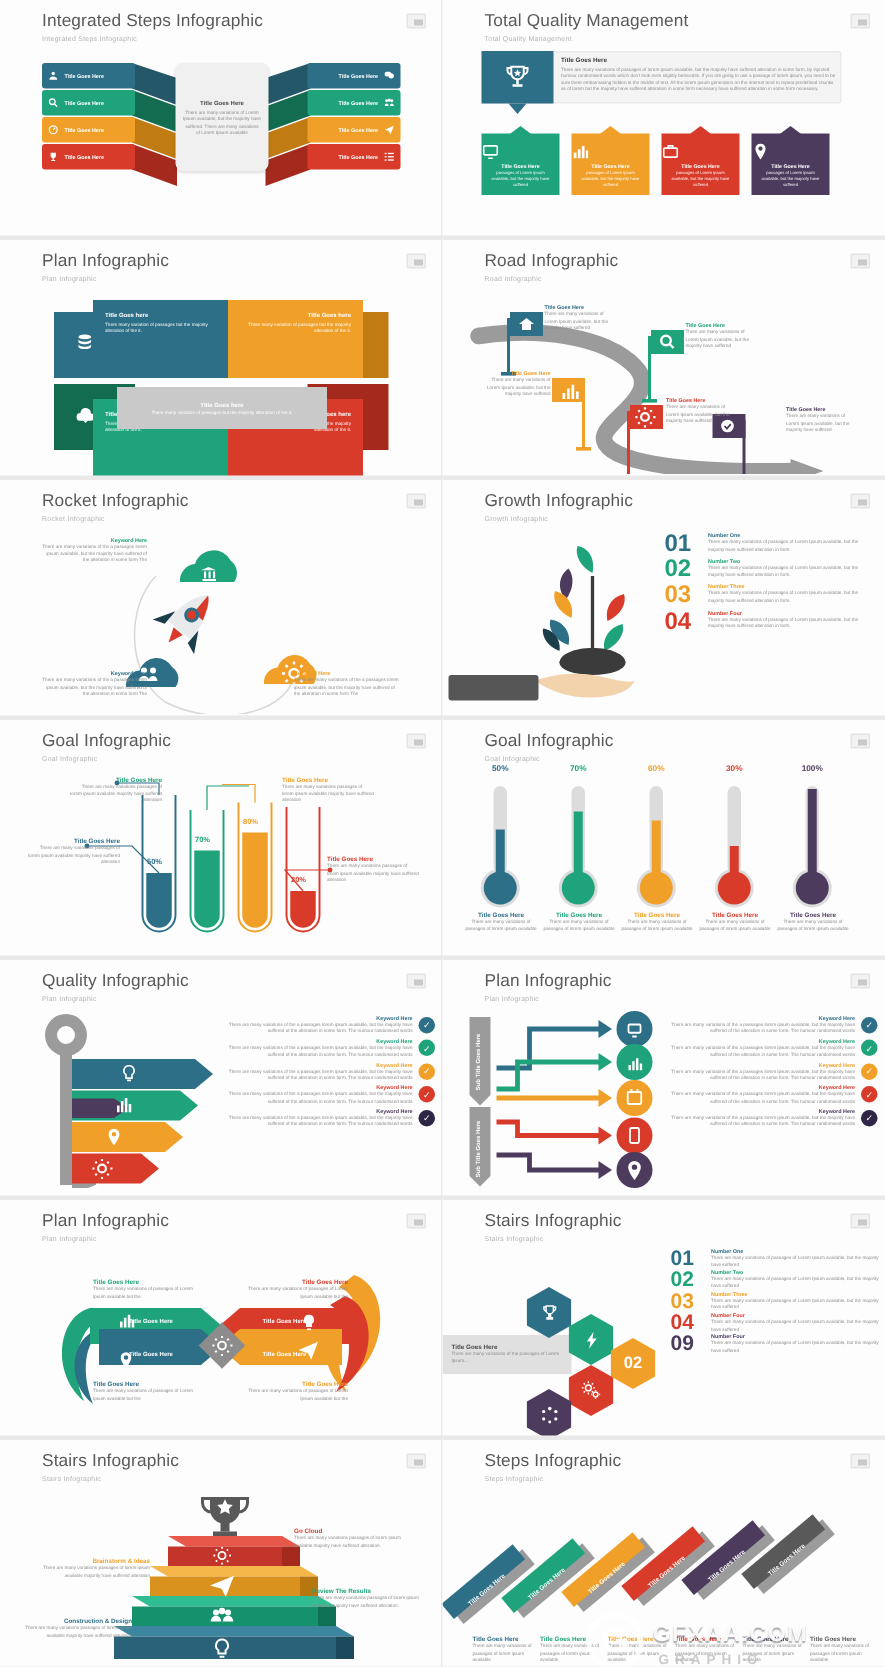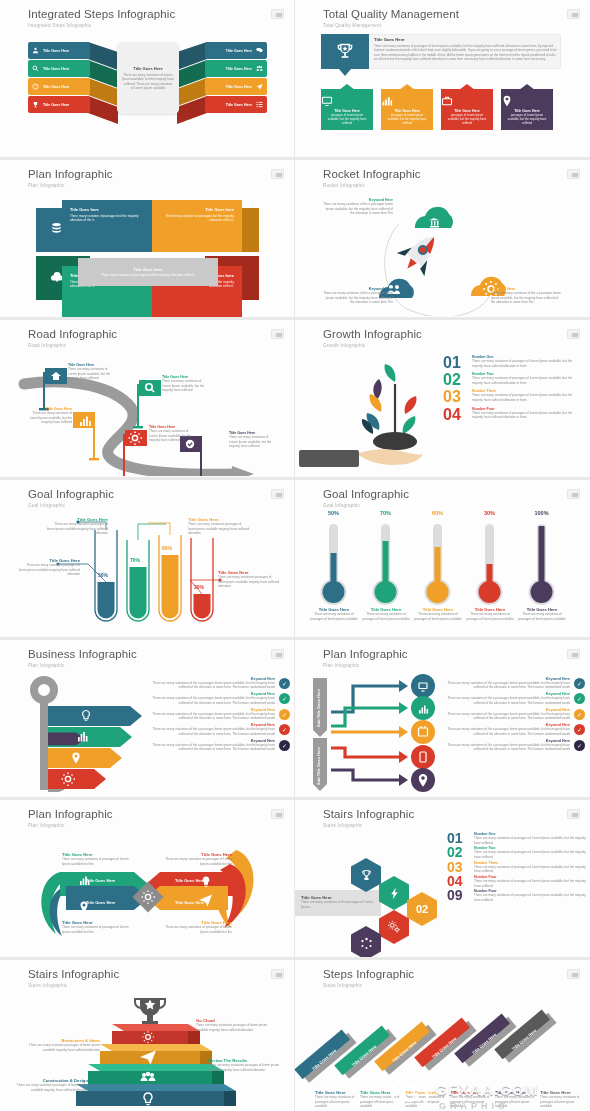--- a/index.html
+++ b/index.html
@@ -320,81 +320,20 @@
       <div class="bb">There many variation of passages but the majority alteration of the it.</div>
     </div>
     <div class="p3center">
       <div class="tt">Title Goes here</div>
       <div class="bb">There many variation of passages but the majority alteration of the it.</div>
     </div>
   </div>
 </div>
 
 <div class="panel">
-  <div class="ptitle">Rocket Infographic</div>
-  <div class="psub">Rocket Infographic</div>
-  <div class="badge"></div>
-  <div class="canvas">
-    <svg width="295" height="126" style="position:absolute;left:0;top:0">
-      <path d="M104 34 C84 54 84 100 110 118" fill="none" stroke="#d8d8d8" stroke-width="1"></path>
-      <path d="M110 118 C150 138 196 122 196 98" fill="none" stroke="#d8d8d8" stroke-width="1"></path>
-
-      <g>
-        <path d="M120 38 a11 11 0 0110-12 a13 13 0 0124-2 a10 10 0 012 14z" fill="#1ea37b"></path>
-      </g>
-      <g>
-        <path d="M84 108 a10 10 0 019-11 a12 12 0 0122-2 a9 9 0 012 13z" fill="#2e6f88"></path>
-      </g>
-      <g>
-        <path d="M176 106 a10 10 0 019-11 a12 12 0 0122-2 a9 9 0 012 13z" fill="#f0a028"></path>
-      </g>
-
-      <g transform="translate(128,38) rotate(40)">
-        <path d="M14 0c8 6 10 20 10 30H4C4 20 6 6 14 0z" fill="#e9eaec"></path>
-        <path d="M14 0c4 3 6 9 8 15H14z" fill="#d93b2b"></path>
-        <circle cx="14" cy="17" r="5" fill="#2e6f88"></circle>
-        <circle cx="14" cy="17" r="3" fill="#d93b2b"></circle>
-        <path d="M4 22L-4 36l8-3z" fill="#1c3d4a"></path>
-        <path d="M24 22l8 14-8-3z" fill="#1c3d4a"></path>
-        <path d="M10 31h8l-4 10z" fill="#d93b2b"></path>
-      </g>
-
-      <g fill="#fff">
-            <path d="M139 28l5 2.2h-10z"></path>
-            <rect x="136" y="31" width="1.4" height="4.5"></rect>
-            <rect x="139" y="31" width="1.4" height="4.5"></rect>
-            <rect x="142" y="31" width="1.4" height="4.5"></rect>
-            <rect x="135" y="36" width="9" height="1.4"></rect>
-          </g>
-      <g fill="#fff">
-            <circle cx="96" cy="97" r="2"></circle>
-            <circle cx="102" cy="97" r="2"></circle>
-            <path d="M92.5 104c0-2 1.6-3.4 3.5-3.4s3.5 1.4 3.5 3.4zM99 104c0-2 1.4-3.4 3-3.4s3 1.4 3 3.4z"></path>
-          </g>
-      <g fill="none" stroke="#fff" stroke-width="1.6">
-            <circle cx="196" cy="99" r="3"></circle>
-            <path d="M196 93v-2M196 107v-2M190 99h-2M204 99h-2M191.8 94.8l-1.4-1.4M201.6 104.6l-1.4-1.4M200.2 94.8l1.4-1.4M191.8 103.2l-1.4 1.4"></path>
-          </g>
-    </svg>
-    <div style="position:absolute;left:28px;top:8px;width:70px;text-align:right">
-      <div class="kw" style="color:#1ea37b">Keyword Here</div>
-      <div class="lorem">There are many variations of the a passages lorem ipsum available, but the majority have suffered of the alteration in some form The</div>
-    </div>
-    <div style="position:absolute;left:26px;top:97px;width:72px;text-align:right">
-      <div class="kw" style="color:#2e6f88">Keyword Here</div>
-      <div class="lorem">There are many variations of the a passages lorem ipsum available, but the majority have suffered of the alteration in some form The</div>
-    </div>
-    <div style="position:absolute;left:196px;top:97px;width:72px">
-      <div class="kw" style="color:#f0a028">Keyword Here</div>
-      <div class="lorem">There are many variations of the a passages lorem ipsum available, but the majority have suffered of the alteration in some form The</div>
-    </div>
-  </div>
-</div>
-
-<div class="panel">
   <div class="ptitle">Road Infographic</div>
   <div class="psub">Road Infographic</div>
   <div class="badge"></div>
   <div class="canvas">
     <svg width="295" height="126" style="position:absolute;left:0;top:0">
       <path d="M24 34 C64 28 108 34 128 54 C146 72 112 88 108 100 C104 114 140 126 236 124" fill="none" stroke="#9b9b9b" stroke-width="11" stroke-linecap="round"></path>
       <path d="M232 116l22 8-22 8z" fill="#9b9b9b"></path>
 
       <rect x="43" y="22" width="2" height="38" fill="#2e6f88"></rect>
           <rect x="39" y="58" width="10" height="2.4" fill="#2e6f88"></rect>
@@ -446,20 +385,81 @@
       <div class="t" style="color:#f0a028">Title Goes Here</div>
       <div class="lorem" style="text-align:right">There are many variations of Lorem Ipsum available, but the majority have suffered</div>
     </div>
     <div class="flagtxt" style="position:absolute;left:149px;top:75px;width:48px">
       <div class="t" style="color:#d93b2b">Title Goes Here</div>
       <div class="lorem">There are many variations of Lorem Ipsum available, but the majority have suffered</div>
     </div>
     <div class="flagtxt" style="position:absolute;left:229px;top:81px;width:48px">
       <div class="t" style="color:#4d3b5e">Title Goes Here</div>
       <div class="lorem">There are many variations of Lorem Ipsum available, but the majority have suffered</div>
+    </div>
+  </div>
+</div>
+
+<div class="panel">
+  <div class="ptitle">Rocket Infographic</div>
+  <div class="psub">Rocket Infographic</div>
+  <div class="badge"></div>
+  <div class="canvas">
+    <svg width="295" height="126" style="position:absolute;left:0;top:0">
+      <path d="M104 34 C84 54 84 100 110 118" fill="none" stroke="#d8d8d8" stroke-width="1"></path>
+      <path d="M110 118 C150 138 196 122 196 98" fill="none" stroke="#d8d8d8" stroke-width="1"></path>
+
+      <g>
+        <path d="M120 38 a11 11 0 0110-12 a13 13 0 0124-2 a10 10 0 012 14z" fill="#1ea37b"></path>
+      </g>
+      <g>
+        <path d="M84 108 a10 10 0 019-11 a12 12 0 0122-2 a9 9 0 012 13z" fill="#2e6f88"></path>
+      </g>
+      <g>
+        <path d="M176 106 a10 10 0 019-11 a12 12 0 0122-2 a9 9 0 012 13z" fill="#f0a028"></path>
+      </g>
+
+      <g transform="translate(128,38) rotate(40)">
+        <path d="M14 0c8 6 10 20 10 30H4C4 20 6 6 14 0z" fill="#e9eaec"></path>
+        <path d="M14 0c4 3 6 9 8 15H14z" fill="#d93b2b"></path>
+        <circle cx="14" cy="17" r="5" fill="#2e6f88"></circle>
+        <circle cx="14" cy="17" r="3" fill="#d93b2b"></circle>
+        <path d="M4 22L-4 36l8-3z" fill="#1c3d4a"></path>
+        <path d="M24 22l8 14-8-3z" fill="#1c3d4a"></path>
+        <path d="M10 31h8l-4 10z" fill="#d93b2b"></path>
+      </g>
+
+      <g fill="#fff">
+            <path d="M139 28l5 2.2h-10z"></path>
+            <rect x="136" y="31" width="1.4" height="4.5"></rect>
+            <rect x="139" y="31" width="1.4" height="4.5"></rect>
+            <rect x="142" y="31" width="1.4" height="4.5"></rect>
+            <rect x="135" y="36" width="9" height="1.4"></rect>
+          </g>
+      <g fill="#fff">
+            <circle cx="96" cy="97" r="2"></circle>
+            <circle cx="102" cy="97" r="2"></circle>
+            <path d="M92.5 104c0-2 1.6-3.4 3.5-3.4s3.5 1.4 3.5 3.4zM99 104c0-2 1.4-3.4 3-3.4s3 1.4 3 3.4z"></path>
+          </g>
+      <g fill="none" stroke="#fff" stroke-width="1.6">
+            <circle cx="196" cy="99" r="3"></circle>
+            <path d="M196 93v-2M196 107v-2M190 99h-2M204 99h-2M191.8 94.8l-1.4-1.4M201.6 104.6l-1.4-1.4M200.2 94.8l1.4-1.4M191.8 103.2l-1.4 1.4"></path>
+          </g>
+    </svg>
+    <div style="position:absolute;left:28px;top:8px;width:70px;text-align:right">
+      <div class="kw" style="color:#1ea37b">Keyword Here</div>
+      <div class="lorem">There are many variations of the a passages lorem ipsum available, but the majority have suffered of the alteration in some form The</div>
+    </div>
+    <div style="position:absolute;left:26px;top:97px;width:72px;text-align:right">
+      <div class="kw" style="color:#2e6f88">Keyword Here</div>
+      <div class="lorem">There are many variations of the a passages lorem ipsum available, but the majority have suffered of the alteration in some form The</div>
+    </div>
+    <div style="position:absolute;left:196px;top:97px;width:72px">
+      <div class="kw" style="color:#f0a028">Keyword Here</div>
+      <div class="lorem">There are many variations of the a passages lorem ipsum available, but the majority have suffered of the alteration in some form The</div>
     </div>
   </div>
 </div>
 
 <div class="panel">
   <div class="ptitle">Growth Infographic</div>
   <div class="psub">Growth Infographic</div>
   <div class="badge"></div>
   <div class="canvas">
     <svg width="160" height="126" style="position:absolute;left:0;top:0">
@@ -618,21 +618,21 @@
       <div class="lorem">There are many variations of passages of lorem ipsum available</div>
     </div>
     <div style="position:absolute;left:221px;top:97px;width:52px;text-align:center">
       <div class="ttl" style="color:#4d3b5e">Title Goes Here</div>
       <div class="lorem">There are many variations of passages of lorem ipsum available</div>
     </div>
   </div>
 </div>
 
 <div class="panel">
-  <div class="ptitle">Business Infographic</div>
+  <div class="ptitle">Quality Infographic</div>
   <div class="psub">Plan Infographic</div>
   <div class="badge"></div>
   <div class="canvas">
     <svg width="150" height="126" style="position:absolute;left:0;top:0">
       <g fill="#9b9b9b">
         <path d="M44 6a14 14 0 100 28 14 14 0 000-28zm0 8a6 6 0 110 12 6 6 0 010-12z"></path>
         <rect x="40" y="30" width="8" height="90"></rect>
         <rect x="48" y="104" width="12" height="6"></rect>
         <rect x="48" y="116" width="16" height="6"></rect>
       </g>

